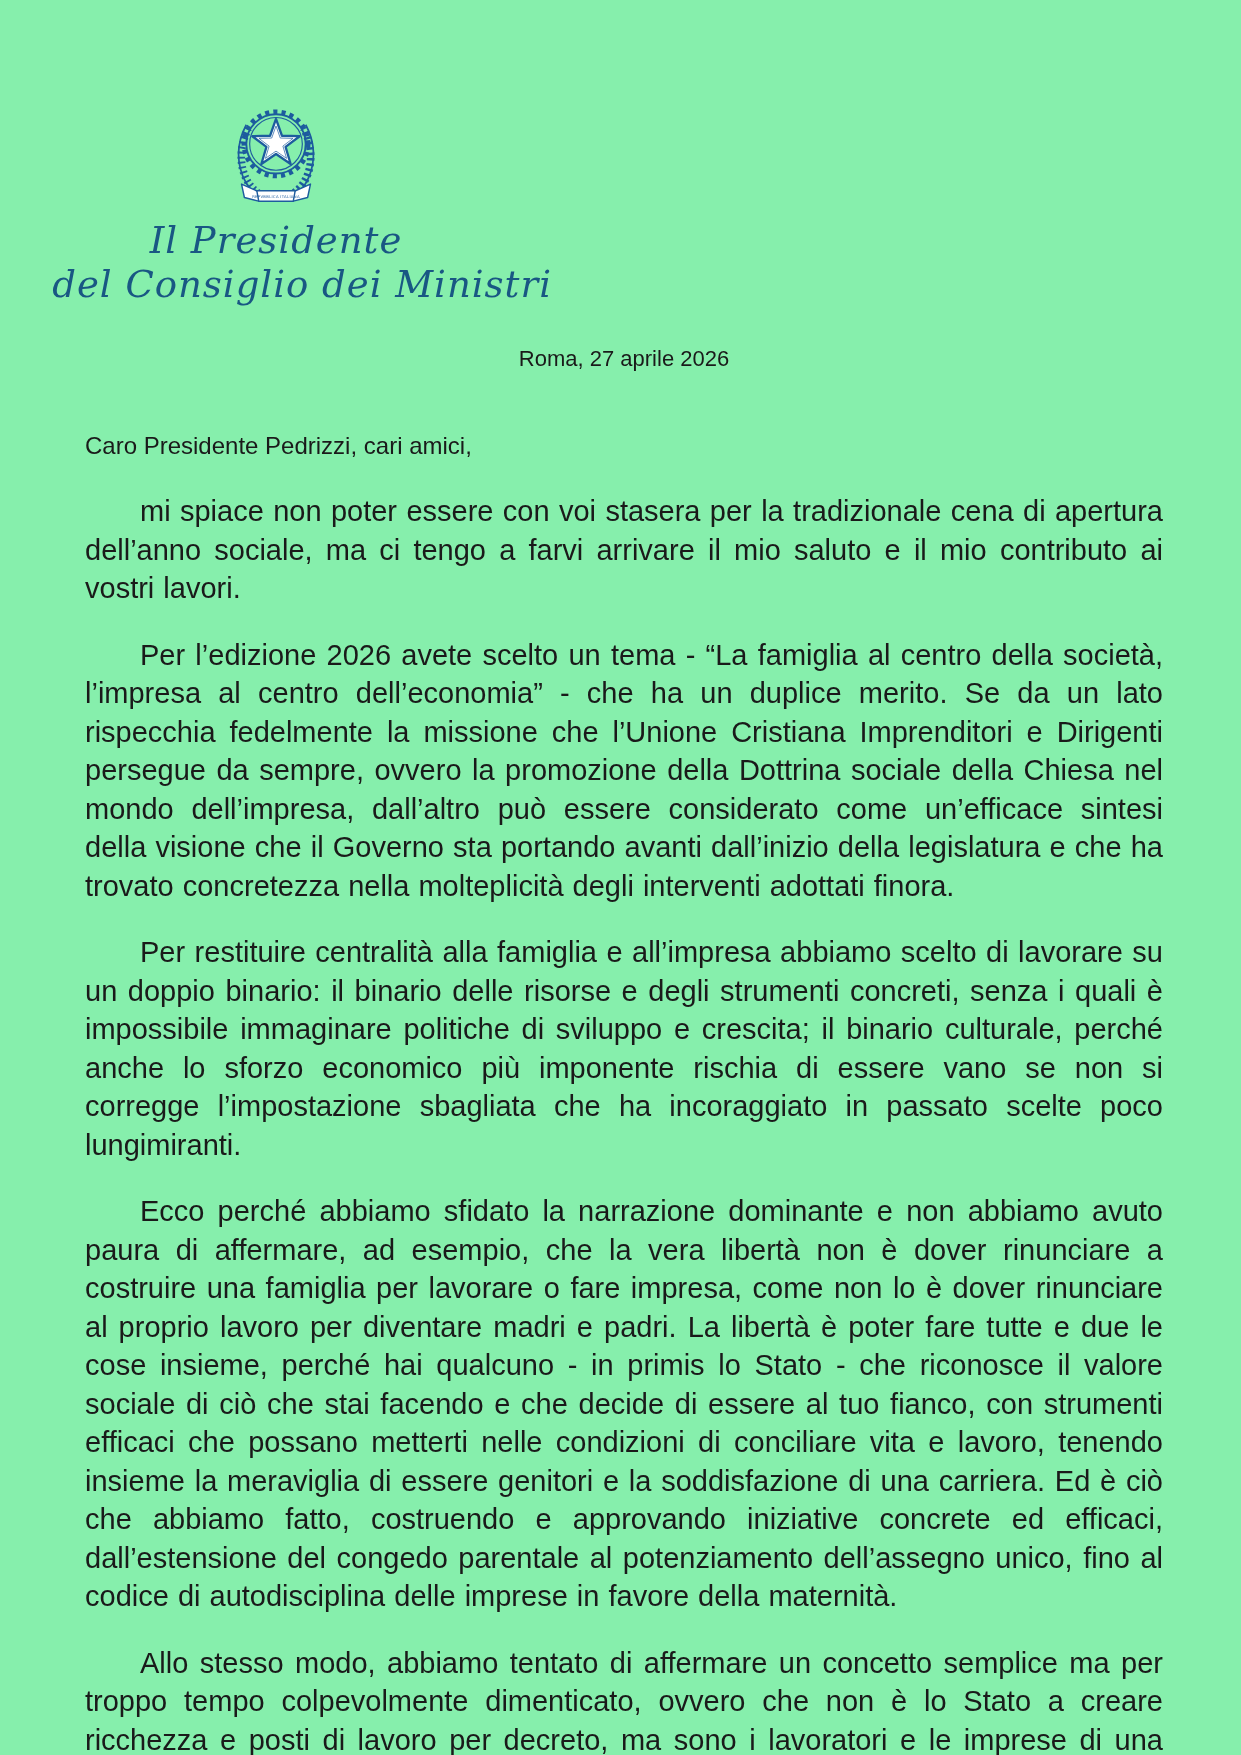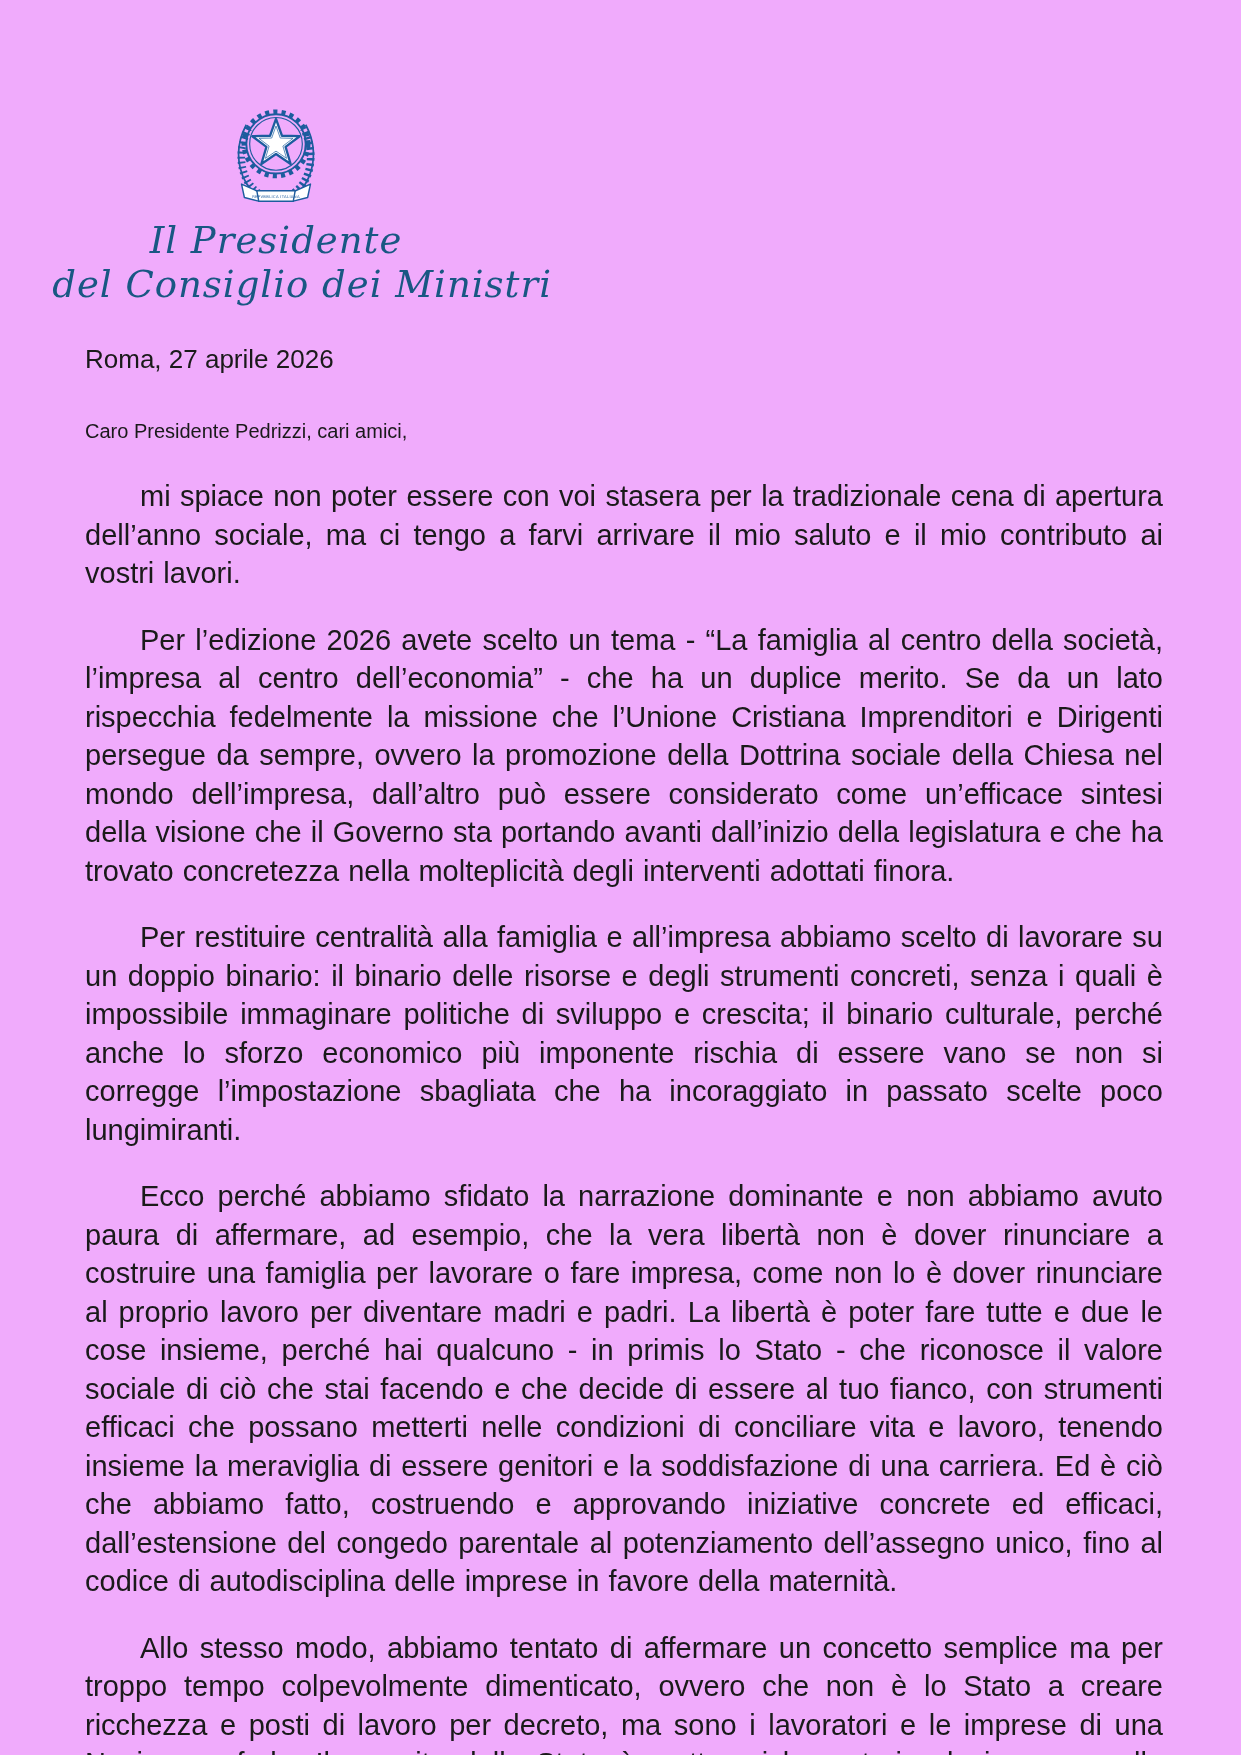--- a/index.html
+++ b/index.html
@@ -1,21 +1,21 @@
 <!DOCTYPE html>
 <html lang="it"><head>
 <meta charset="utf-8">
 <style>
   html, body { margin: 0; padding: 0; background: #e8e8e8; }
   .page {
     position: relative;
     width: 1241px;
     height: 1755px;
     margin: 0 auto;
-    background: #f0abfc;
+    background: #86efac;
     overflow: hidden;
     font-family: "Liberation Sans", sans-serif;
     color: #1a1a1a;
   }
   
   .letterhead {
     position: absolute;
     top: 0; left: 0;
     width: 552px;
     padding-top: 96px;
@@ -31,29 +31,29 @@
   }
   .lh-line1 { font-size: 37px; }
   .lh-line2 { font-size: 37px; text-align: right; }
   
   .content {
     position: absolute;
     top: 340px; left: 85px;
     width: 1078px;
   }
   .date-line {
-    text-align: left;
-    font-size: 26px;
+    text-align: center;
+    font-size: 22px;
     line-height: 38px;
     margin: 0 0 30px 0;
   }
   .salutation {
-    font-size: 20px;
+    font-size: 24px;
     line-height: 38px;
-    margin: 34px 0 27px 0;
+    margin: 49px 0 27px 0;
   }
   .para {
     font-size: 29px;
     line-height: 38.5px;
     text-align: justify;
     text-indent: 55px;
     margin: 0 0 28px 0;
     word-spacing: 1px;
   }
 </style>

